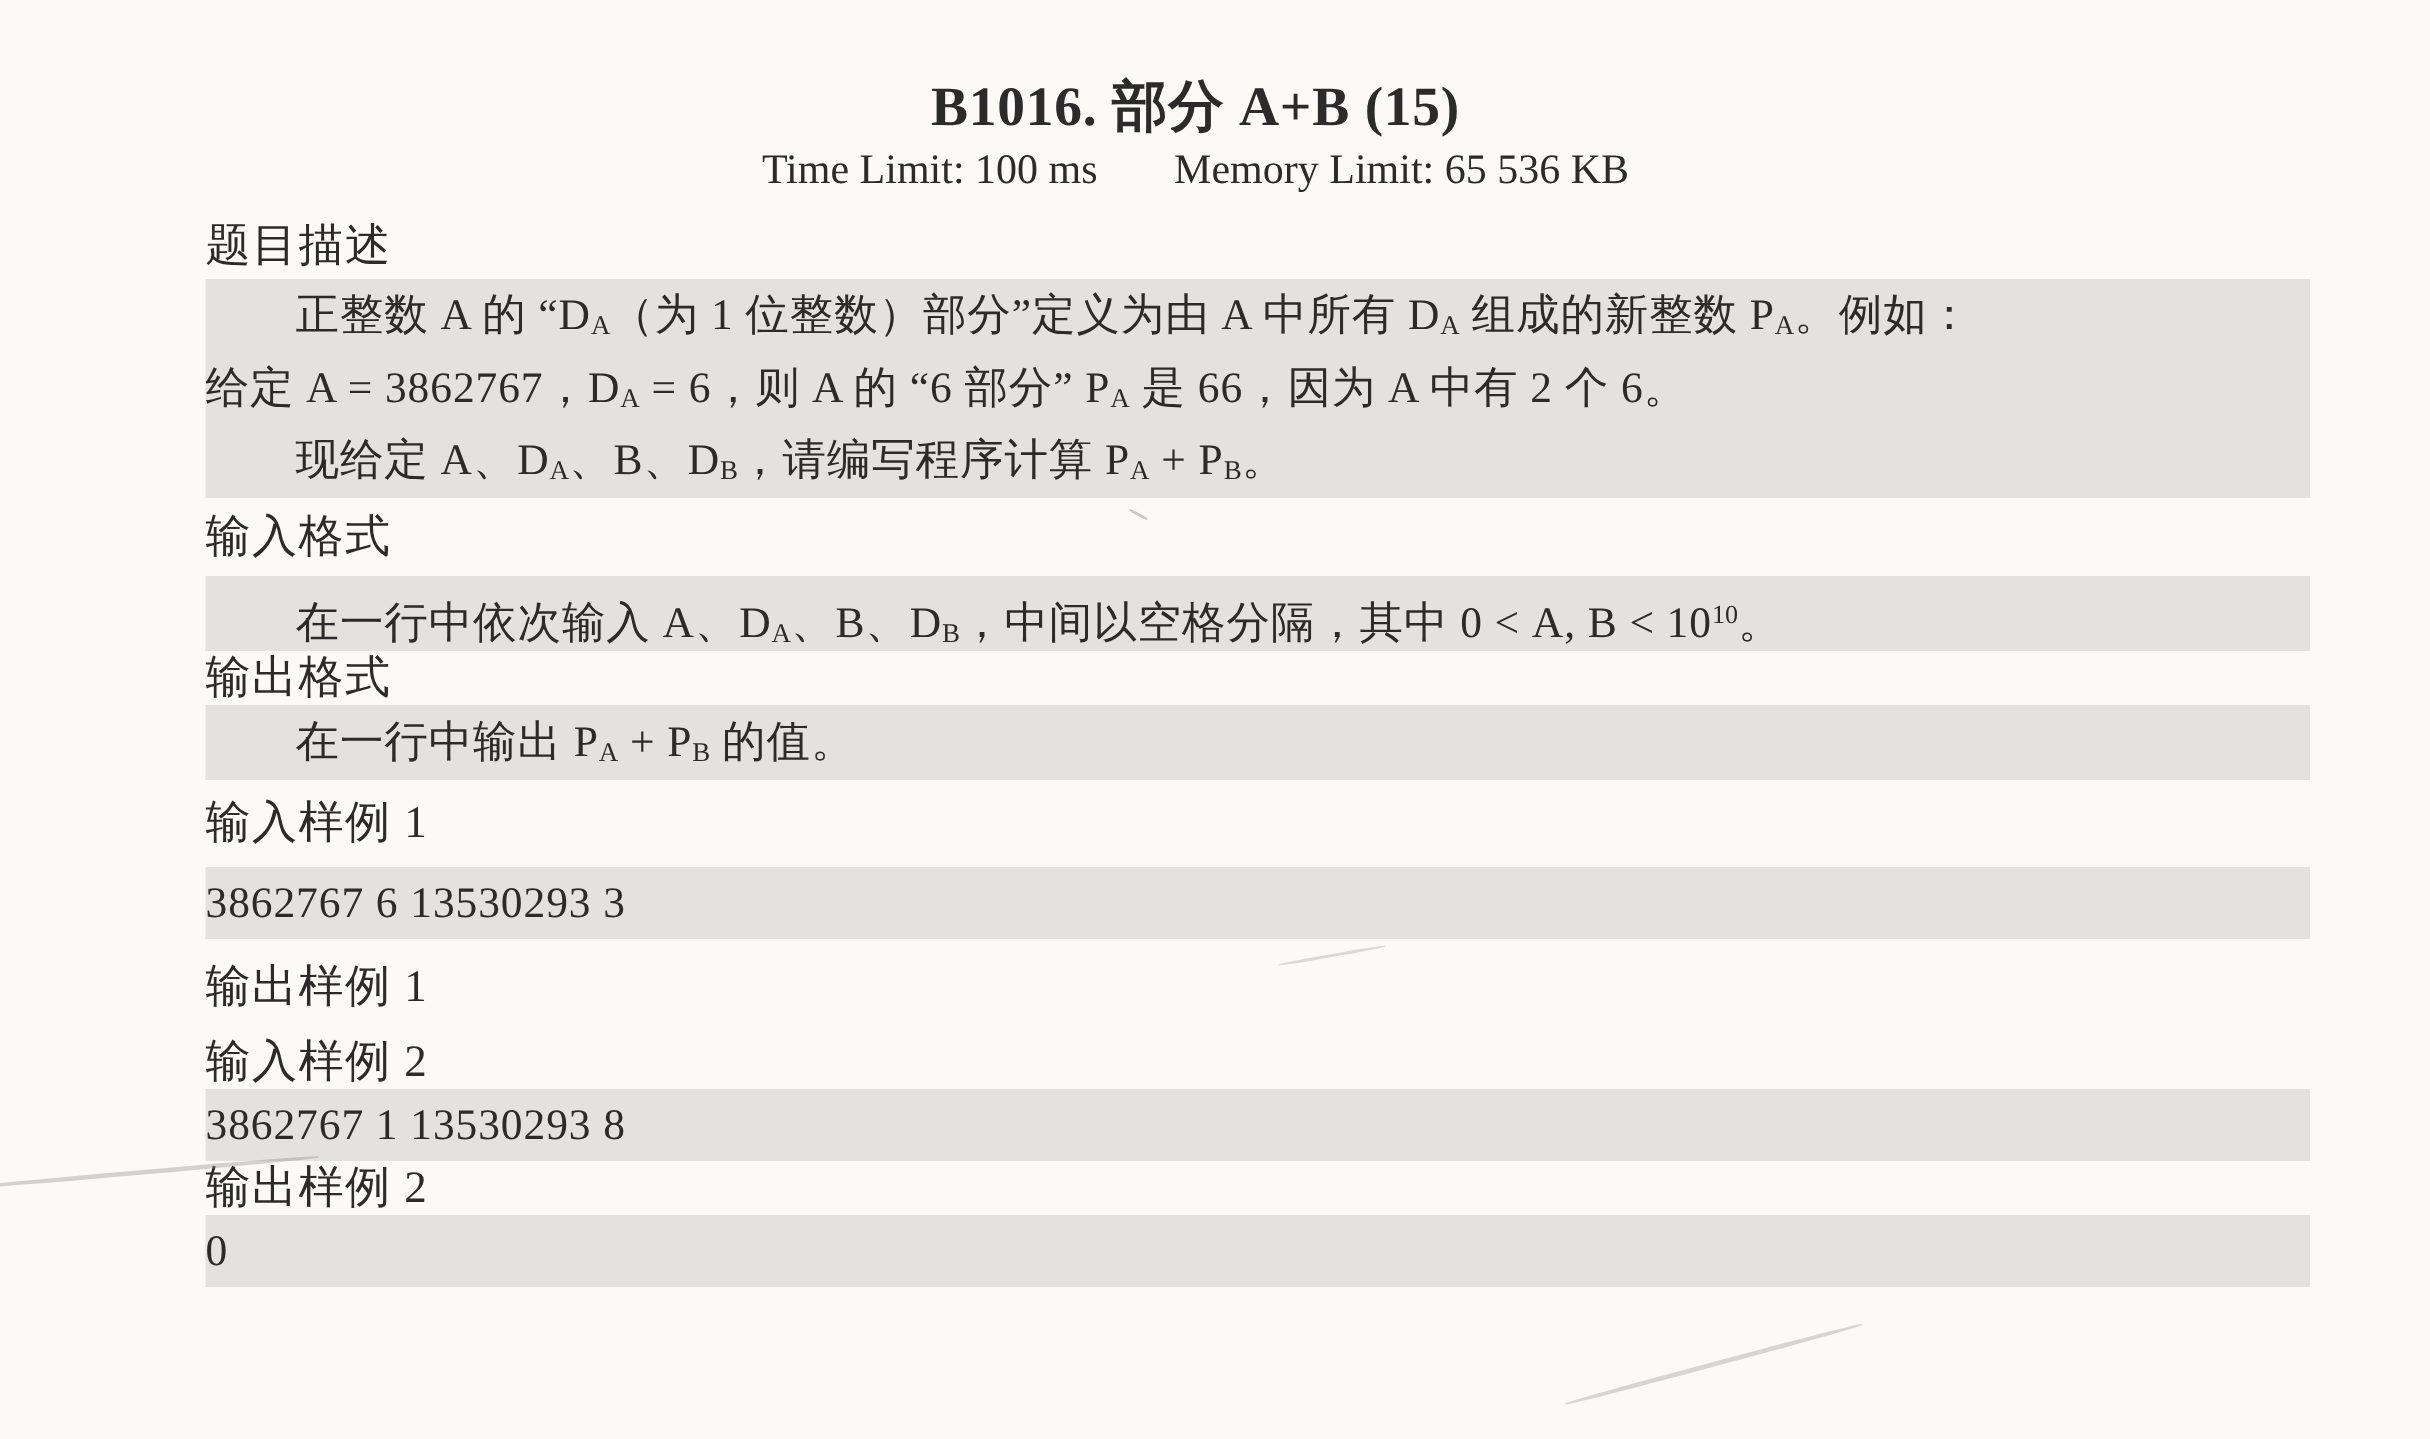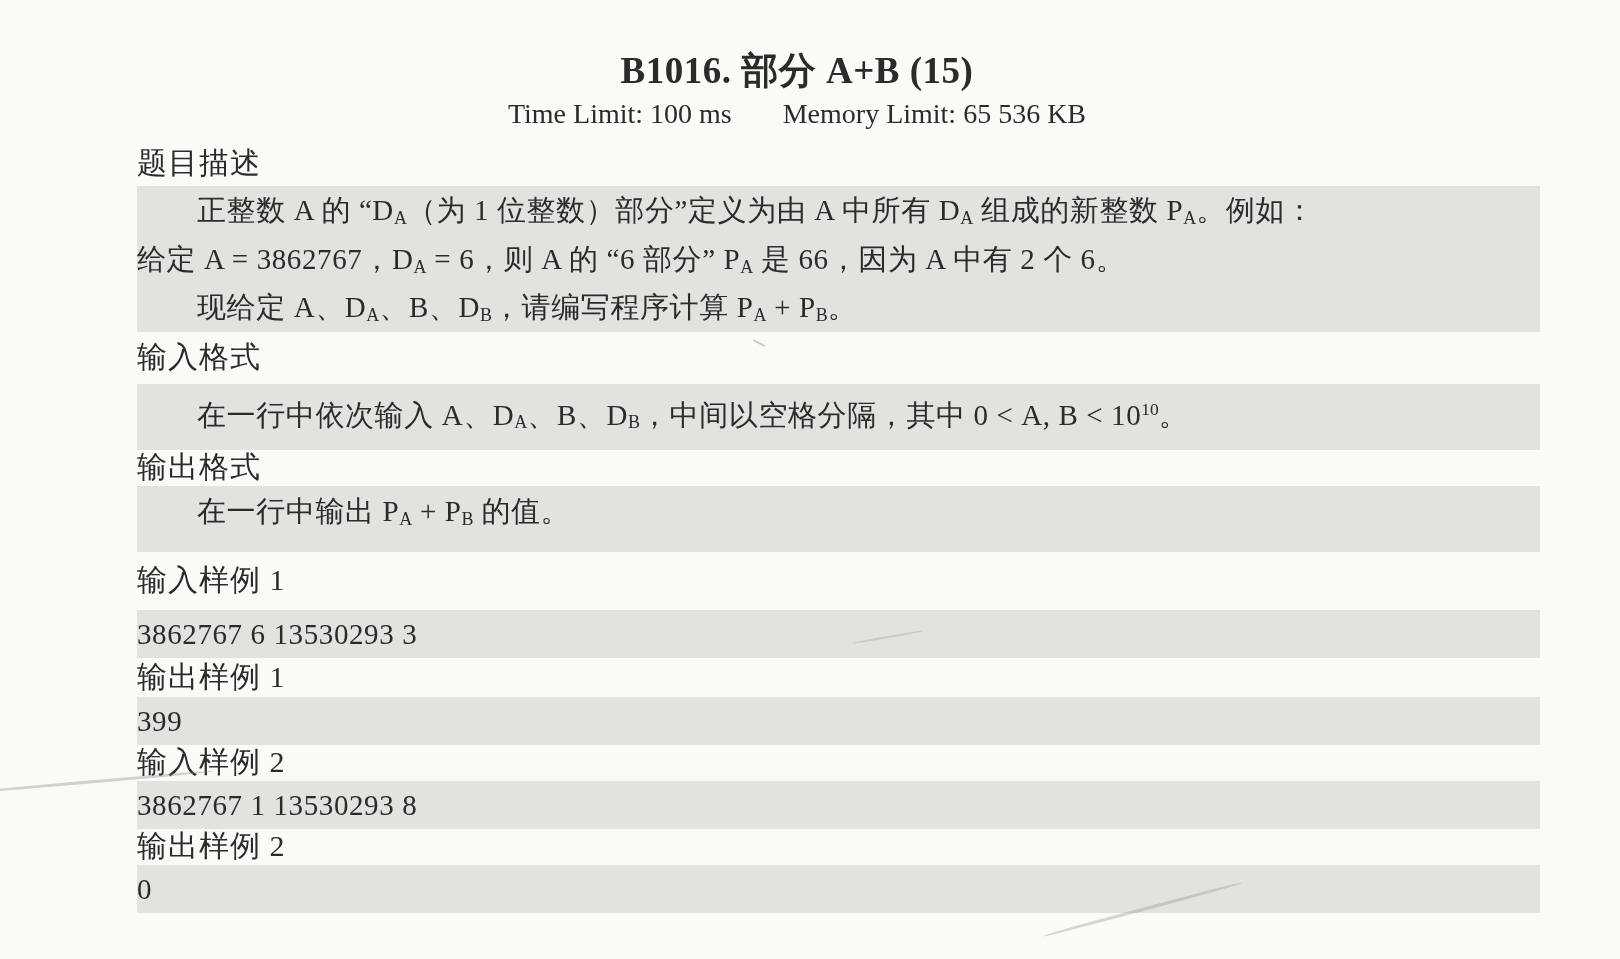--- a/index.html
+++ b/index.html
@@ -21,31 +21,31 @@
 
   
   .doc-body { position: absolute; left: 137px; top: 140px; width: 1403px; }
 
   .heading-row {
     display: flex; align-items: center;
     font-weight: normal; font-size: 30px; letter-spacing: 1px;
   }
   .hr-46 { height: 46px; }
   .hr-52 { height: 52px; }
-  .hr-53 { height: 39px; }
+  .hr-53 { height: 64px; }
   .hr-54 { height: 36px; }
   .hr-58 { height: 58px; }
 
   .band { background: var(--band, #e4e2df); }
   .band .line {
     font-size: 29px; letter-spacing: 0.6px;
     white-space: nowrap; overflow: hidden;
   }
   .desc-band .line { line-height: 48.6px; height: 48.6px; }
-  .one-line { height: 66px; }
+  .one-line { height: 50px; }
   .one-line .line { line-height: 50px; height: 50px; }
   .sample-band { height: 48px; }
   .sample-band .line { line-height: 48px; height: 64px; }
   .indent { text-indent: 60px; }
 
   sub { font-size: 0.62em; vertical-align: -0.2em; letter-spacing: 0; }
   sup { font-size: 0.6em; vertical-align: 0.55em; letter-spacing: 0; }
 
   
   .artifact { position: absolute; background: #8f8f8f; border-radius: 40%; pointer-events: none; }
@@ -85,23 +85,20 @@
     <div class="band one-line">
       <div class="line indent">在一行中输出 P<sub>A</sub> + P<sub>B</sub> 的值。</div>
     </div>
 
     <div class="heading-row hr-58">输入样例 1</div>
     <div class="band sample-band">
       <div class="line">3862767 6 13530293 3</div>
     </div>
 
     <div class="heading-row hr-53">输出样例 1</div>
-    <div class="band sample-band">
-      <div class="line">399</div>
-    </div>
 
     <div class="heading-row hr-54">输入样例 2</div>
     <div class="band sample-band">
       <div class="line">3862767 1 13530293 8</div>
     </div>
 
     <div class="heading-row hr-54">输出样例 2</div>
     <div class="band sample-band">
       <div class="line">0</div>
     </div>

